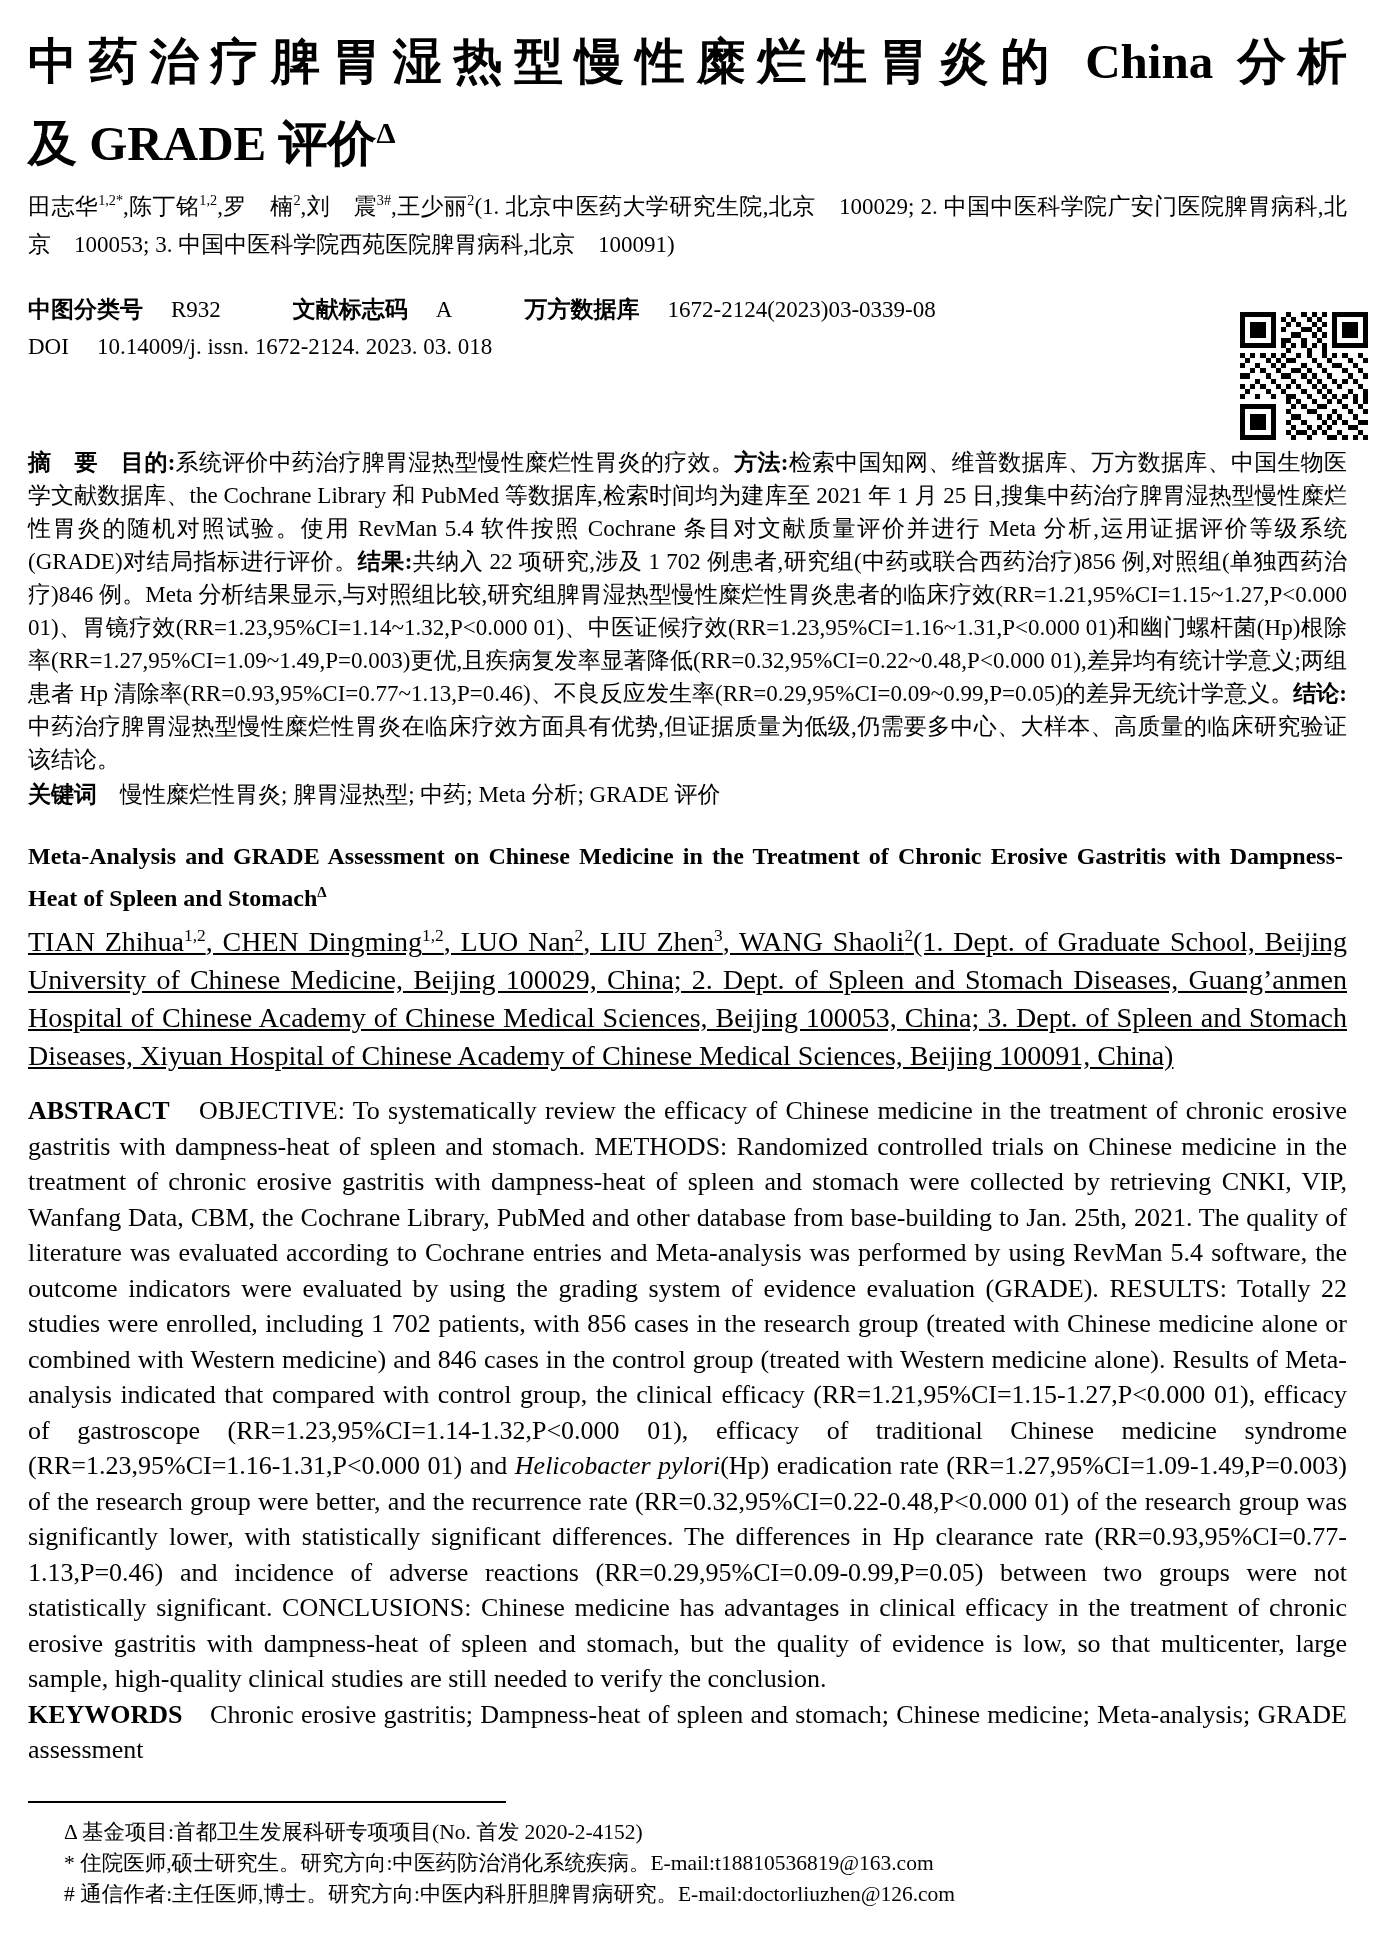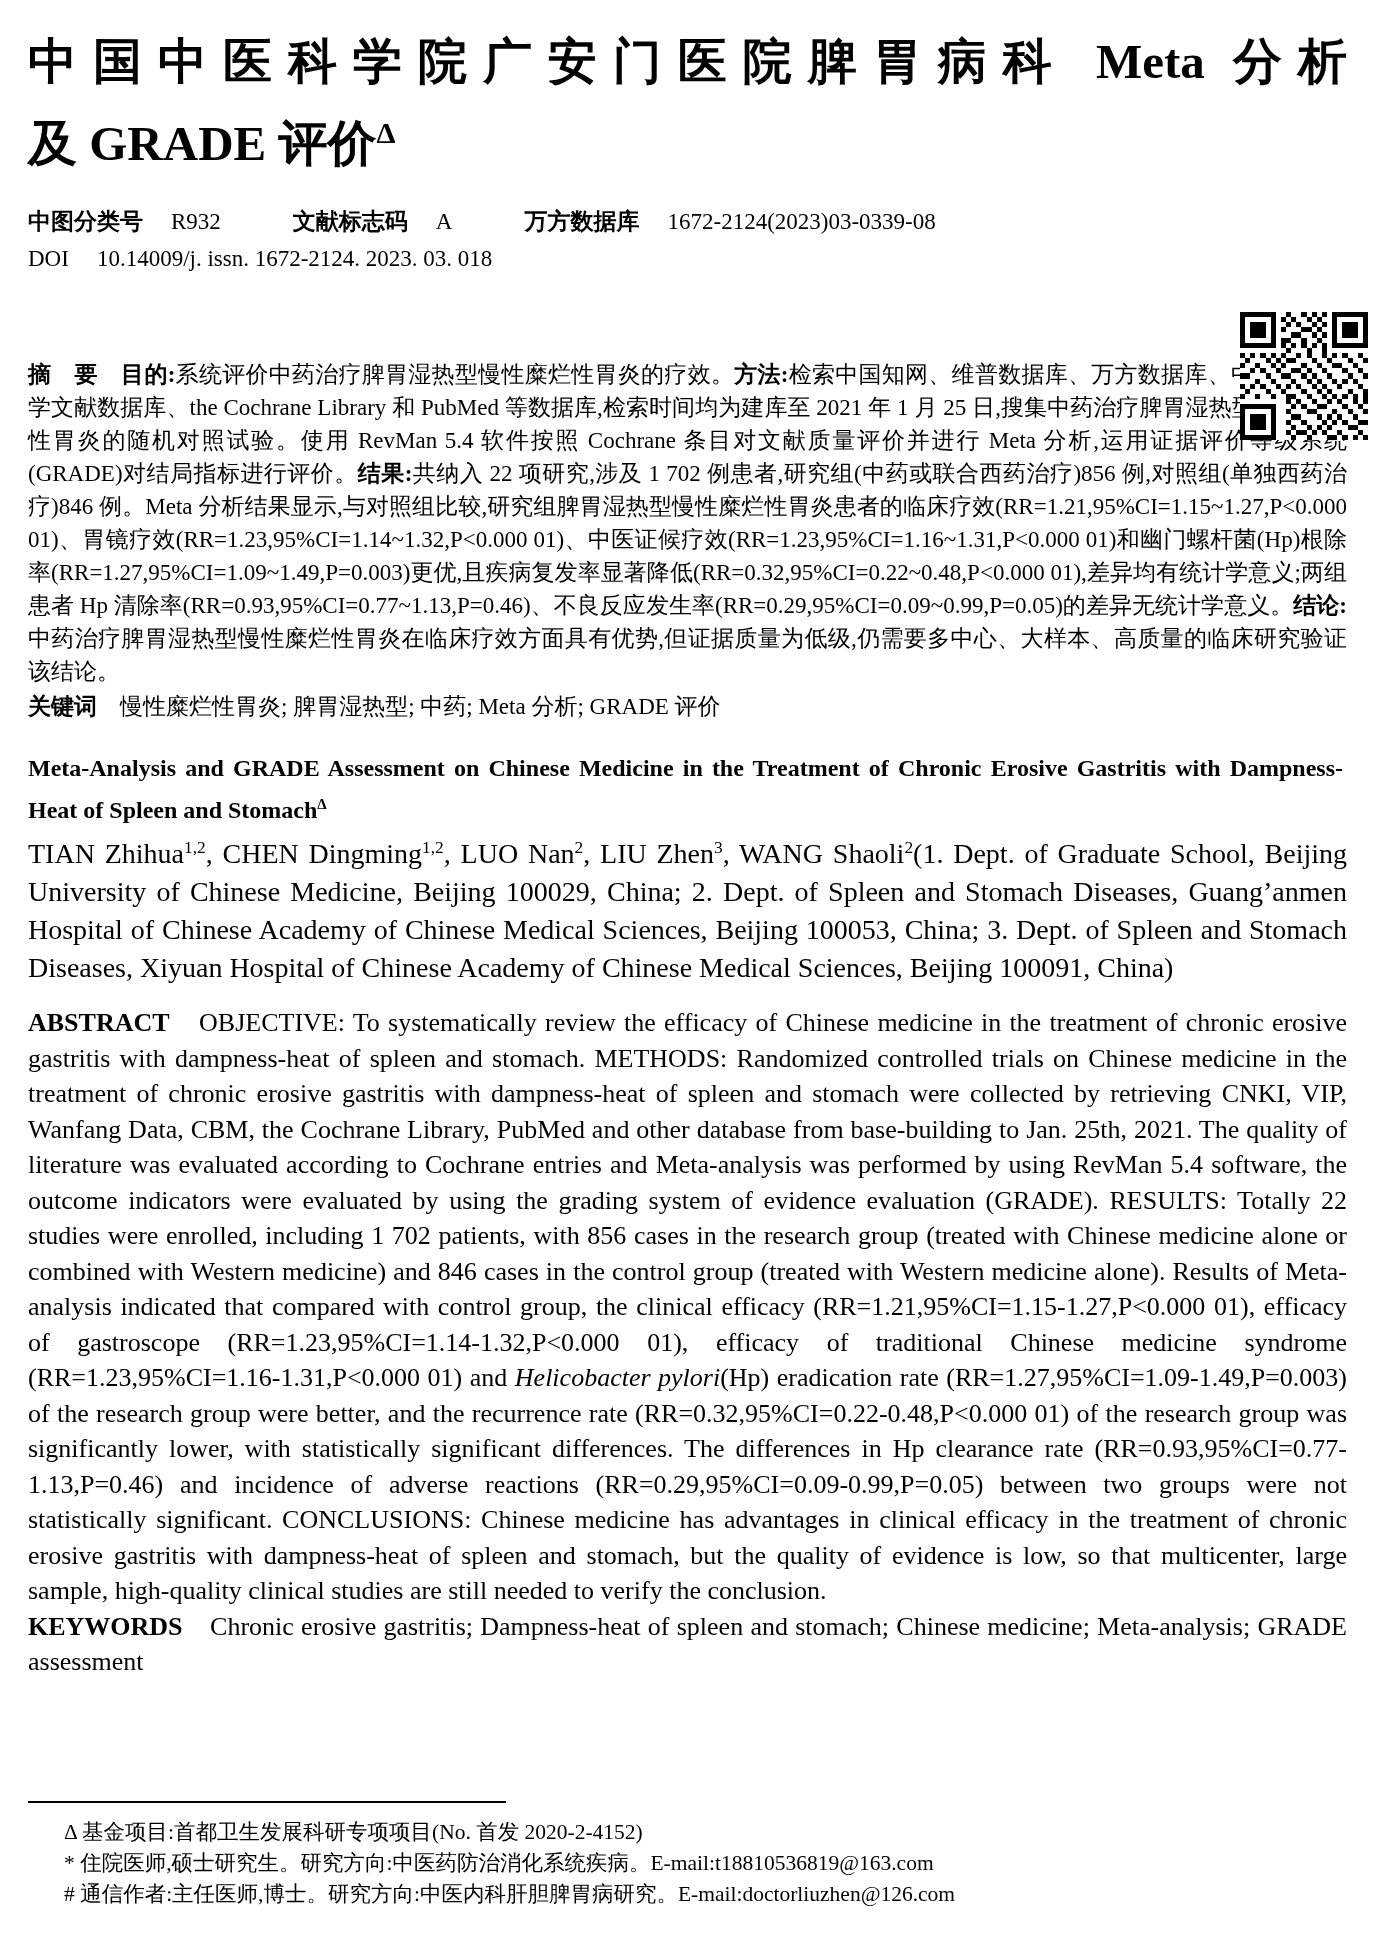--- a/index.html
+++ b/index.html
@@ -26,39 +26,40 @@
   .meta-value { margin-right: 72px; text-align: right; }
   .doi-row { margin-top: 9px; }
   .doi-label { display: inline-block; margin-right: 28px; }
 
   .qr { position: absolute; top: 312px; right: 7px; width: 128px; height: 128px; }
 
   .abstract-cn { margin: 86px 0 0 0; font-size: 23px; line-height: 33px; text-align: justify; }
   .keywords-cn { margin: 2px 0 0 0; font-size: 23px; line-height: 33px; }
 
   .title-en { margin: 24px 4px 0 0; font-size: 24px; line-height: 42px; font-weight: bold; text-align: justify; }
-  .authors-en { margin: 4px 0 0 0; font-size: 28px; line-height: 38px; text-align: justify; }
+  .authors-en { margin: 4px 0 0 0; font-size: 28px; line-height: 38px; text-align: justify; text-decoration: underline; }
   .abstract-en { margin: 18px 0 0 0; font-size: 26px; line-height: 35.5px; text-align: justify; }
   .keywords-en { margin: 0; font-size: 26px; line-height: 35.5px; text-align: justify; }
 
   .foot { position: absolute; left: 28px; right: 28px; bottom: 30px; background: #fff; }
   .divider { width: 478px; height: 2px; background: #000; margin-bottom: 14px; }
   .footnotes { padding-left: 36px; font-size: 21.5px; line-height: 31px; }
   .footer-row { display: flex; justify-content: space-between; align-items: baseline; margin-top: 38px; font-size: 22px; }
 </style>
 </head>
 <body>
 
 <div class="page">
 
   <h1 class="title">
-    <div class="title-line1"><span>中国中医科学院广安门医院脾胃病科 Meta 分析</span></div>
+    <div class="title-line1"><span>中药治疗脾胃湿热型慢性糜烂性胃炎的 China 分析</span></div>
     <div class="title-line2"><span>及 GRADE 评价</span><sup>Δ</sup></div>
   </h1>
 
+  <p class="authors-cn"><span>田志华</span><sup>1,2*</sup><span>,陈丁铭</span><sup>1,2</sup><span>,罗　楠</span><sup>2</sup><span>,刘　震</span><sup>3#</sup><span>,王少丽</span><sup>2</sup><span>(1. 北京中医药大学研究生院,北京　100029; 2. 中国中医科学院广安门医院脾胃病科,北京　100053; 3. 中国中医科学院西苑医院脾胃病科,北京　100091)</span></p>
 
   <div class="meta-block">
     <div class="meta-row">
       <span class="meta-label">中图分类号</span><span class="meta-value">R932</span><span class="meta-label">文献标志码</span><span class="meta-value">A</span><span class="meta-label">万方数据库</span><span>1672-2124(2023)03-0339-08</span>
     </div>
     <div class="doi-row">
       <span class="doi-label">DOI</span><span>10.14009/j. issn. 1672-2124. 2023. 03. 018</span>
     </div>
   </div>
 

